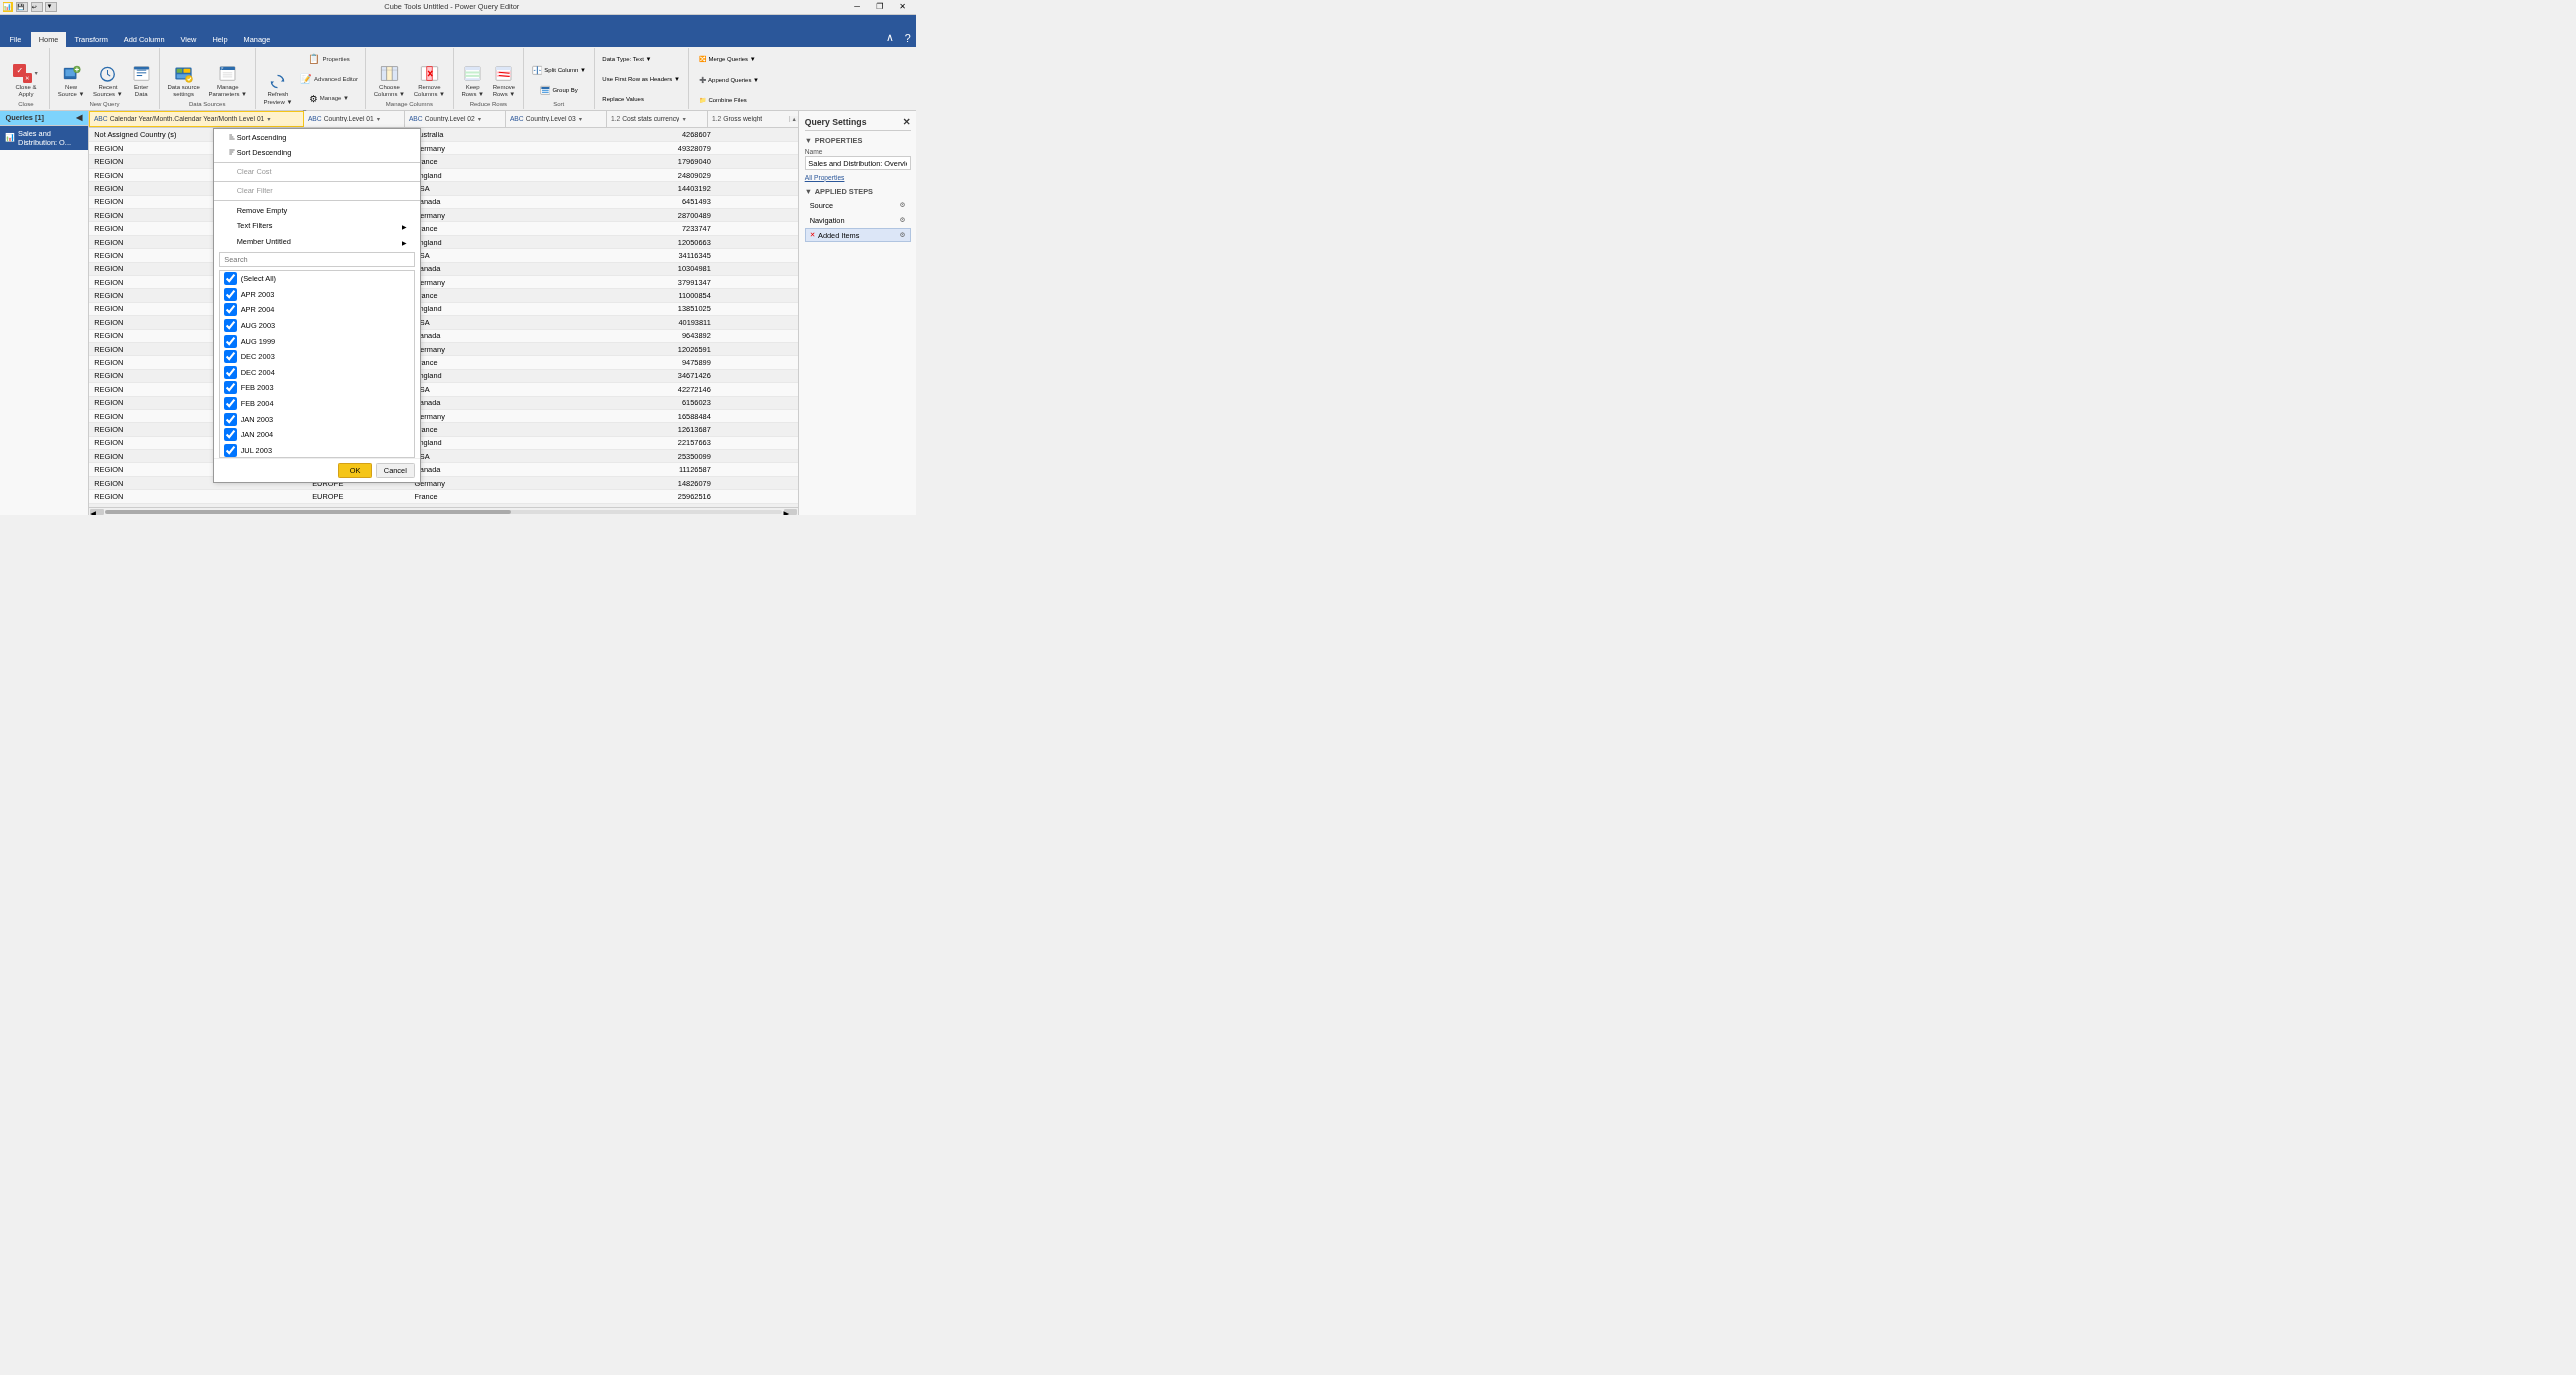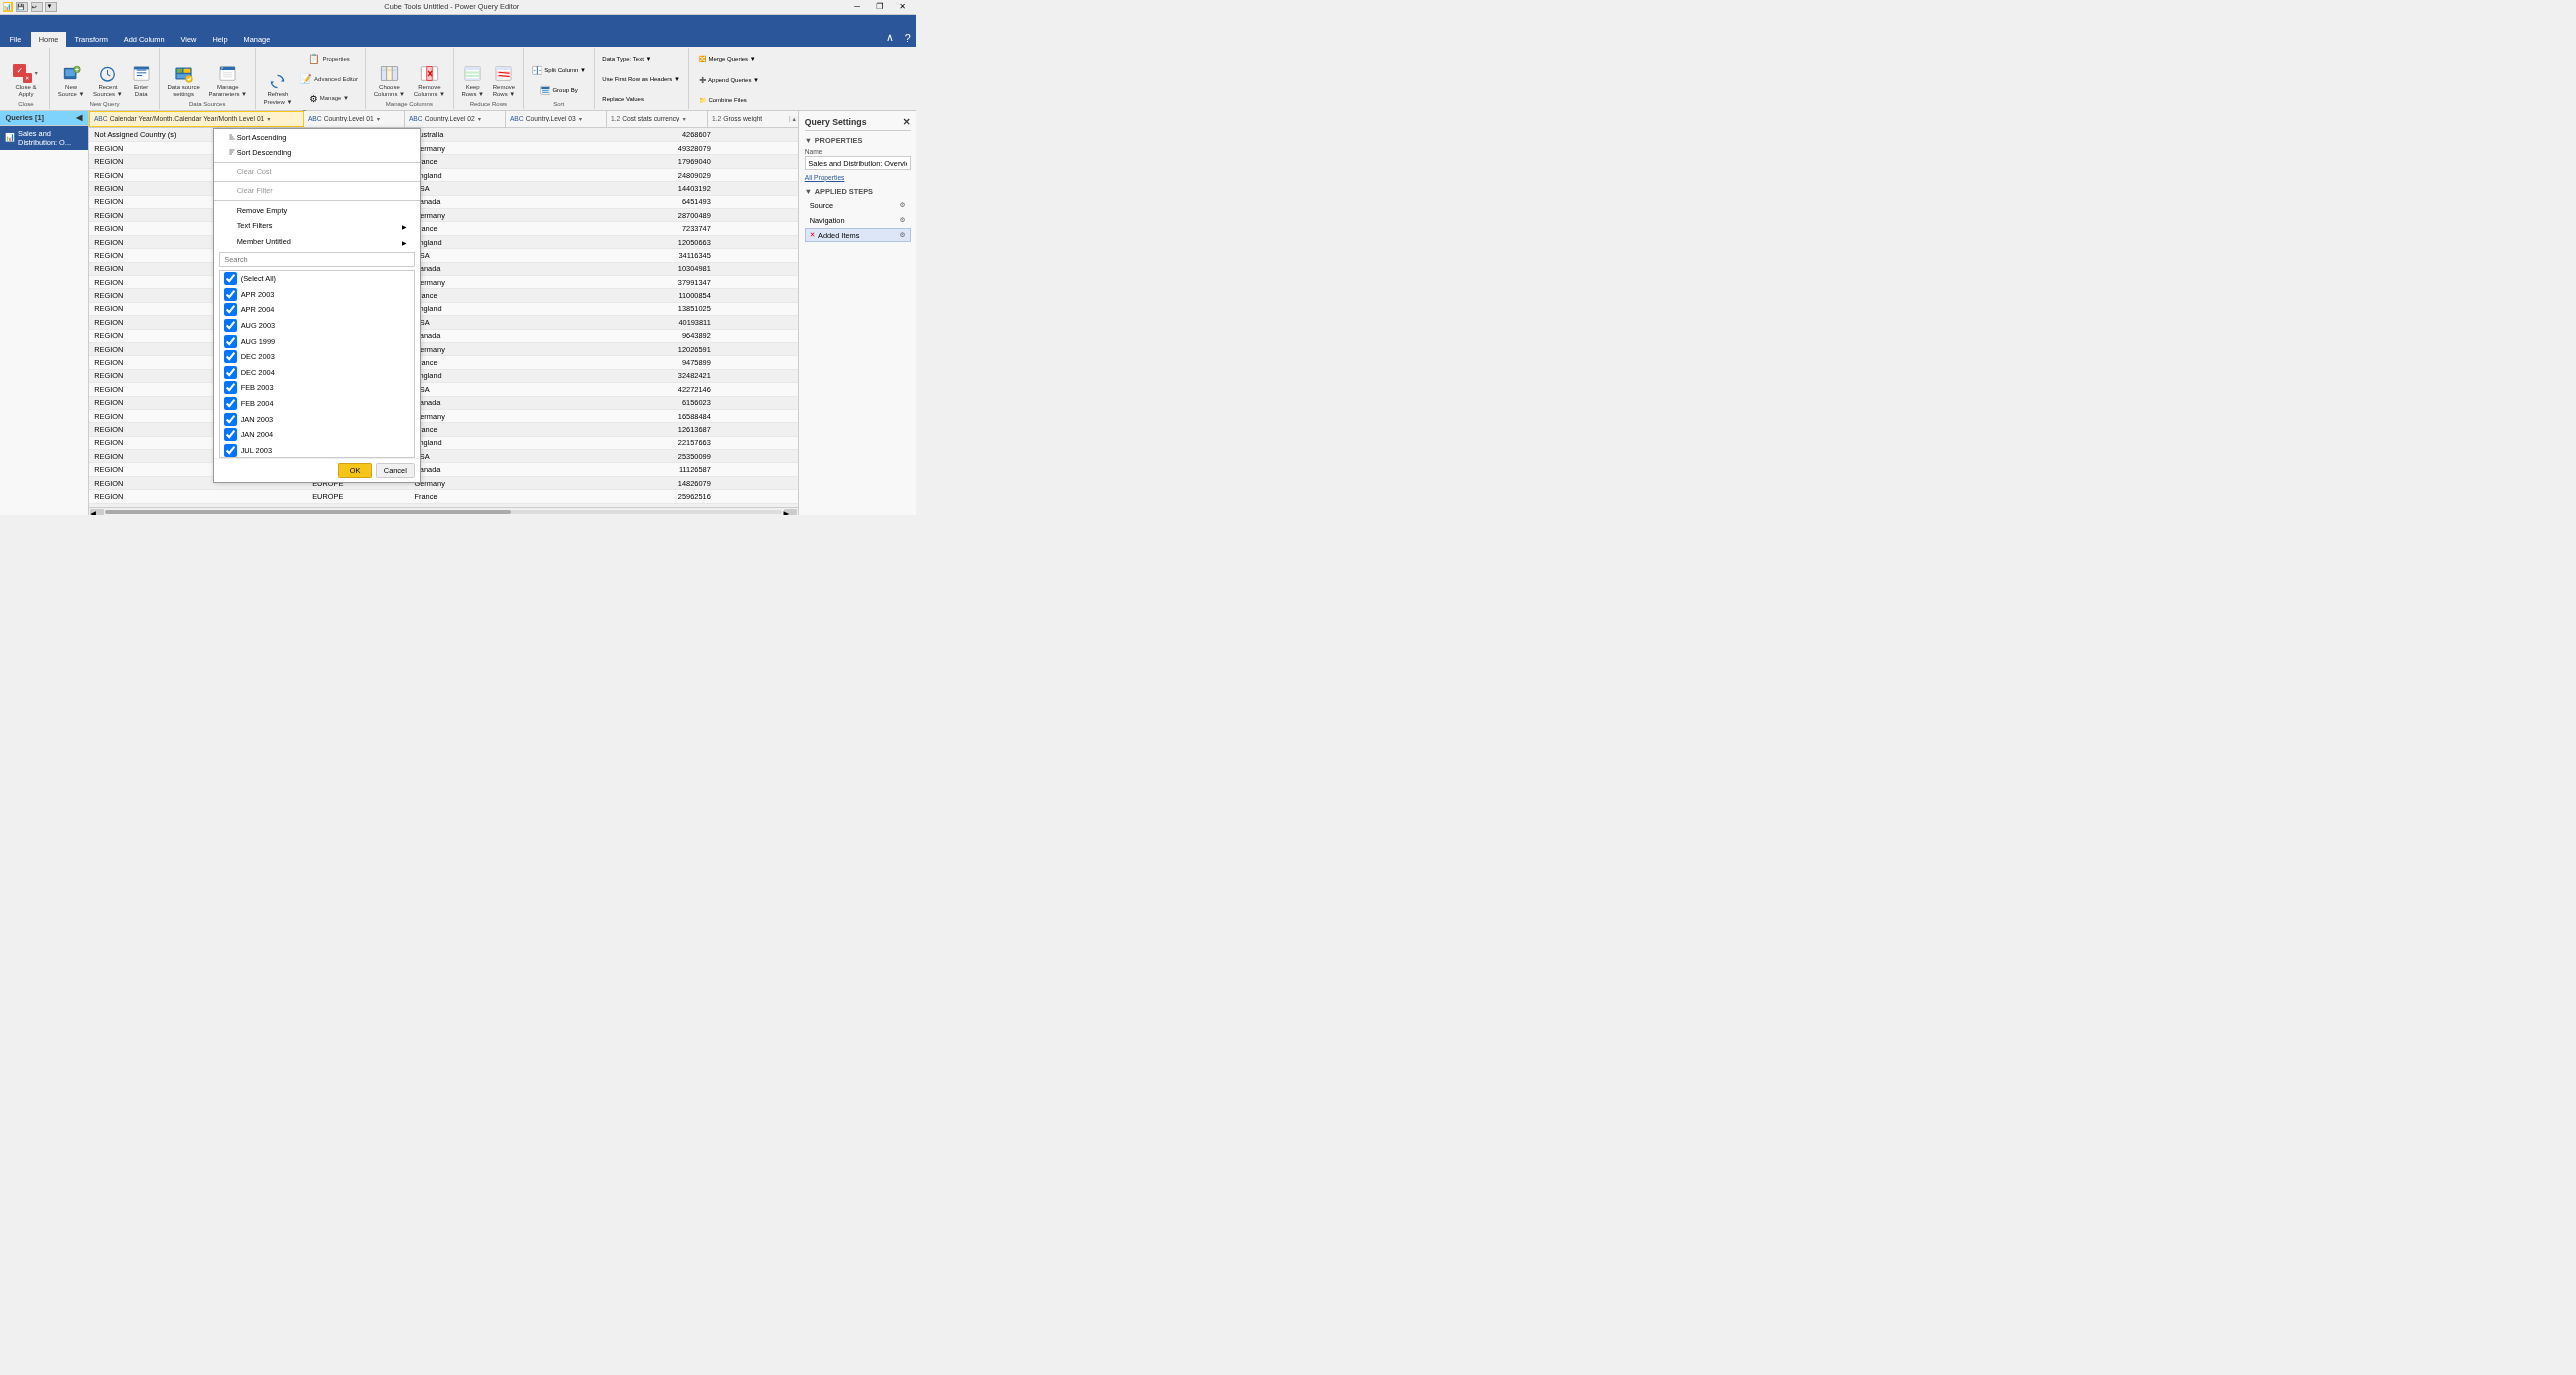--- a/index.html
+++ b/index.html
@@ -874,21 +874,21 @@
               <td style="min-width: 101px;">France</td>
               <td style="min-width: 101px;"></td>
               <td class="num" style="min-width: 101px;">9475899</td>
               <td style="min-width: 81px;"></td>
             </tr>
             <tr>
               <td style="min-width: 215px;">REGION</td>
               <td style="min-width: 101px;">EUROPE</td>
               <td style="min-width: 101px;">England</td>
               <td style="min-width: 101px;"></td>
-              <td class="num" style="min-width: 101px;">32482421</td>
+              <td class="num" style="min-width: 101px;">34671426</td>
               <td style="min-width: 81px;"></td>
             </tr>
             <tr>
               <td style="min-width: 215px;">REGION</td>
               <td style="min-width: 101px;">AMERICA</td>
               <td style="min-width: 101px;">USA</td>
               <td style="min-width: 101px;"></td>
               <td class="num" style="min-width: 101px;">42272146</td>
               <td style="min-width: 81px;"></td>
             </tr>

